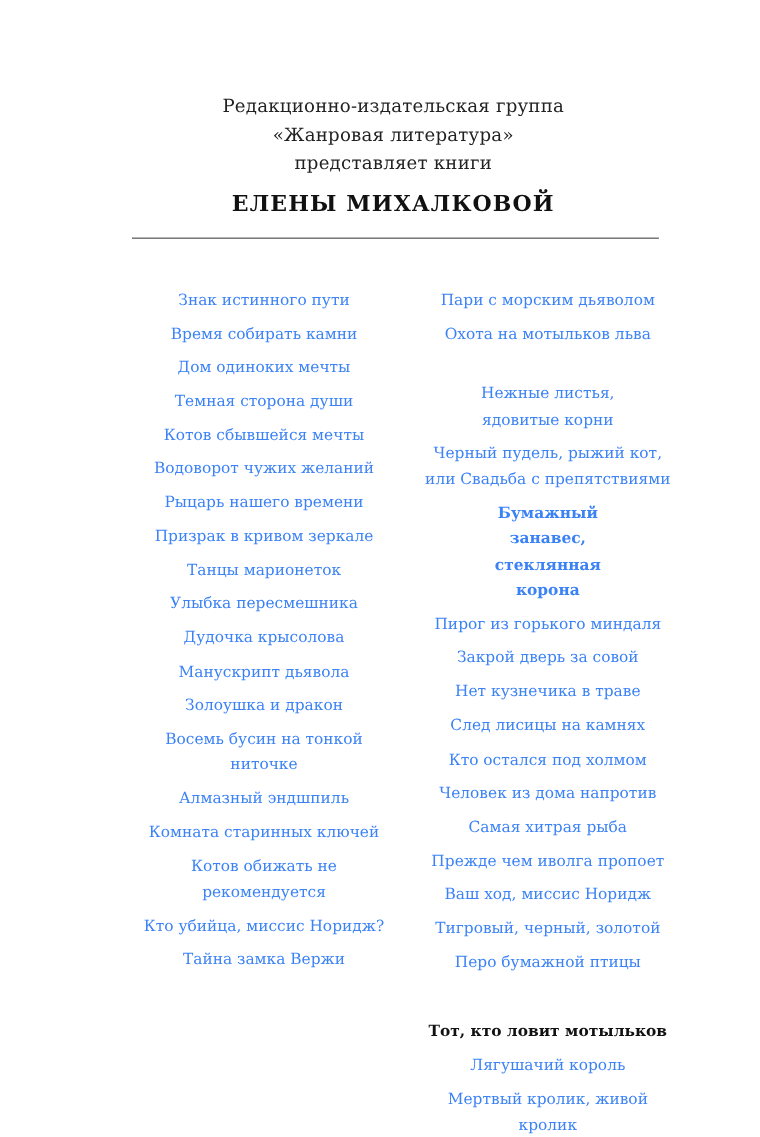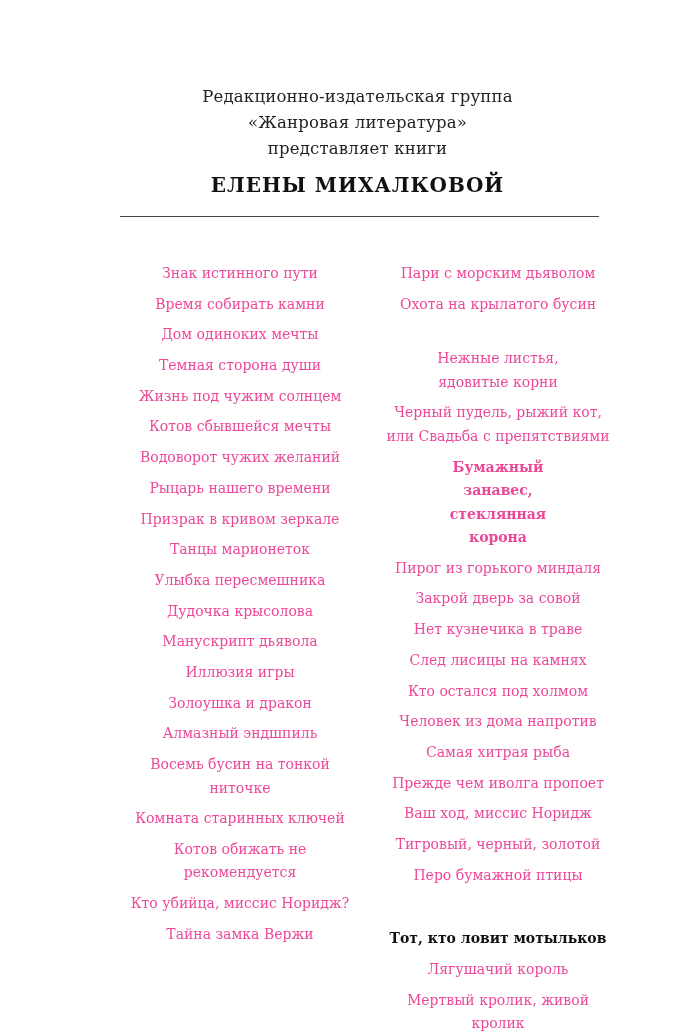--- a/index.html
+++ b/index.html
@@ -54,21 +54,21 @@
       width: 256px;
     }
     .col-right {
       left: 370px;
       width: 256px;
     }
     .book {
       font-size: 14px;
       line-height: 23.5px;
       margin-bottom: 7.2px;
-      color: #ec4899;
+      color: #3b82f6;
     }
     .book.bold {
       font-weight: bold;
       color: #111;
       margin-top: 40px;
     }
   </style>
 </head>
 <body>
 
@@ -79,42 +79,40 @@
   <div class="author">ЕЛЕНЫ МИХАЛКОВОЙ</div>
 </div>
 
 <div class="separator"></div>
 
 <div class="column col-left">
   <div class="book">Знак истинного пути</div>
   <div class="book">Время собирать камни</div>
   <div class="book">Дом одиноких мечты</div>
   <div class="book">Темная сторона души</div>
-  <div class="book">Жизнь под чужим солнцем</div>
   <div class="book">Котов сбывшейся мечты</div>
   <div class="book">Водоворот чужих желаний</div>
   <div class="book">Рыцарь нашего времени</div>
   <div class="book">Призрак в кривом зеркале</div>
   <div class="book">Танцы марионеток</div>
   <div class="book">Улыбка пересмешника</div>
   <div class="book">Дудочка крысолова</div>
   <div class="book">Манускрипт дьявола</div>
-  <div class="book">Иллюзия игры</div>
   <div class="book">Золоушка и дракон</div>
+  <div class="book" style="padding: 0 36px;">Восемь бусин на тонкой ниточке</div>
   <div class="book">Алмазный эндшпиль</div>
-  <div class="book" style="padding: 0 36px;">Восемь бусин на тонкой ниточке</div>
   <div class="book">Комната старинных ключей</div>
   <div class="book" style="padding: 0 60px;">Котов обижать не рекомендуется</div>
   <div class="book">Кто убийца, миссис Норидж?</div>
   <div class="book">Тайна замка Вержи</div>
 </div>
 
 <div class="column col-right">
   <div class="book">Пари с морским дьяволом</div>
-  <div class="book">Охота на крылатого бусин</div>
+  <div class="book">Охота на мотыльков льва</div>
   <div class="book" style="padding: 0 56px; margin-top: 31px;">Нежные листья, ядовитые корни</div>
   <div class="book" style="padding: 0 14px;">Черный пудель, рыжий кот, или Свадьба с препятствиями</div>
   <div class="book" style="padding: 0 50px; font-weight: bold;">Бумажный занавес, стеклянная корона</div>
   <div class="book">Пирог из горького миндаля</div>
   <div class="book">Закрой дверь за совой</div>
   <div class="book">Нет кузнечика в траве</div>
   <div class="book">След лисицы на камнях</div>
   <div class="book">Кто остался под холмом</div>
   <div class="book">Человек из дома напротив</div>
   <div class="book">Самая хитрая рыба</div>

